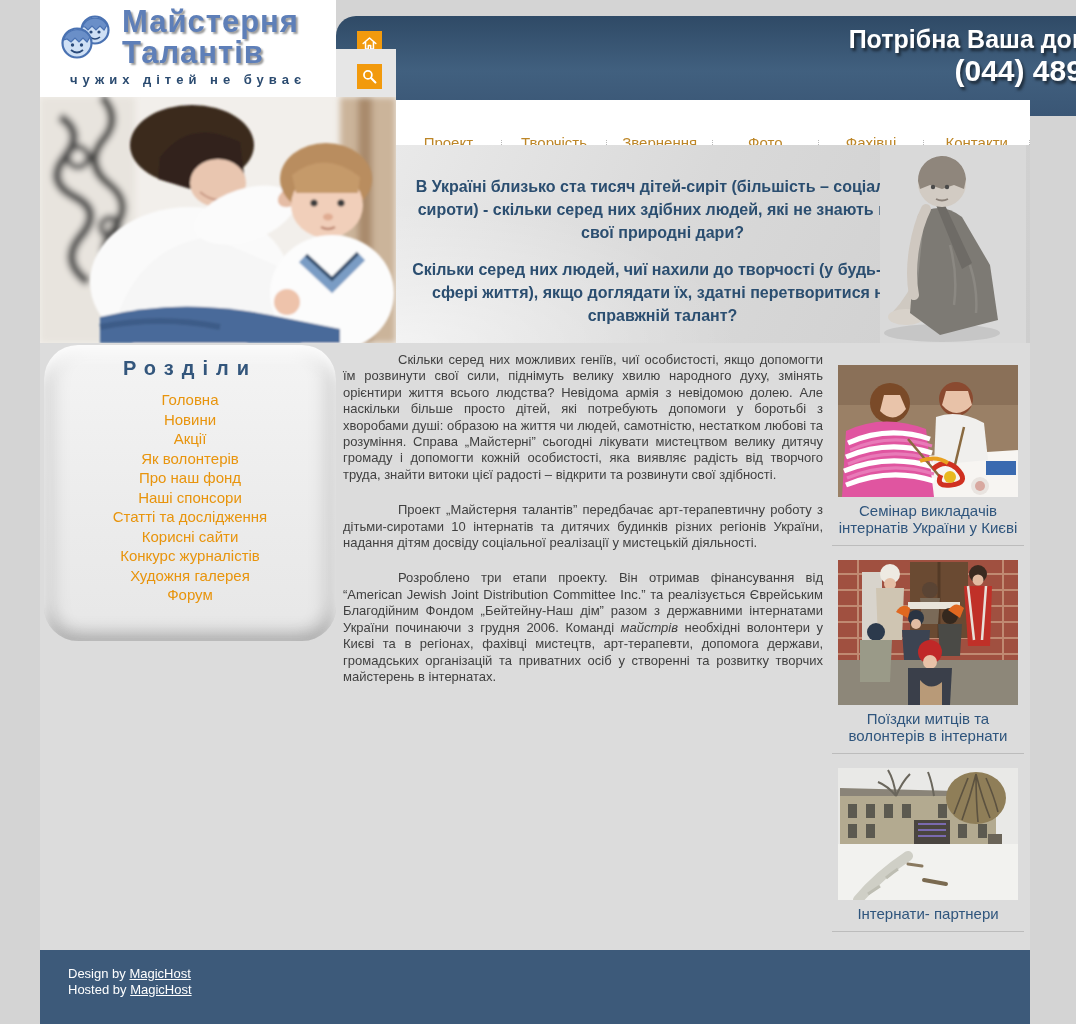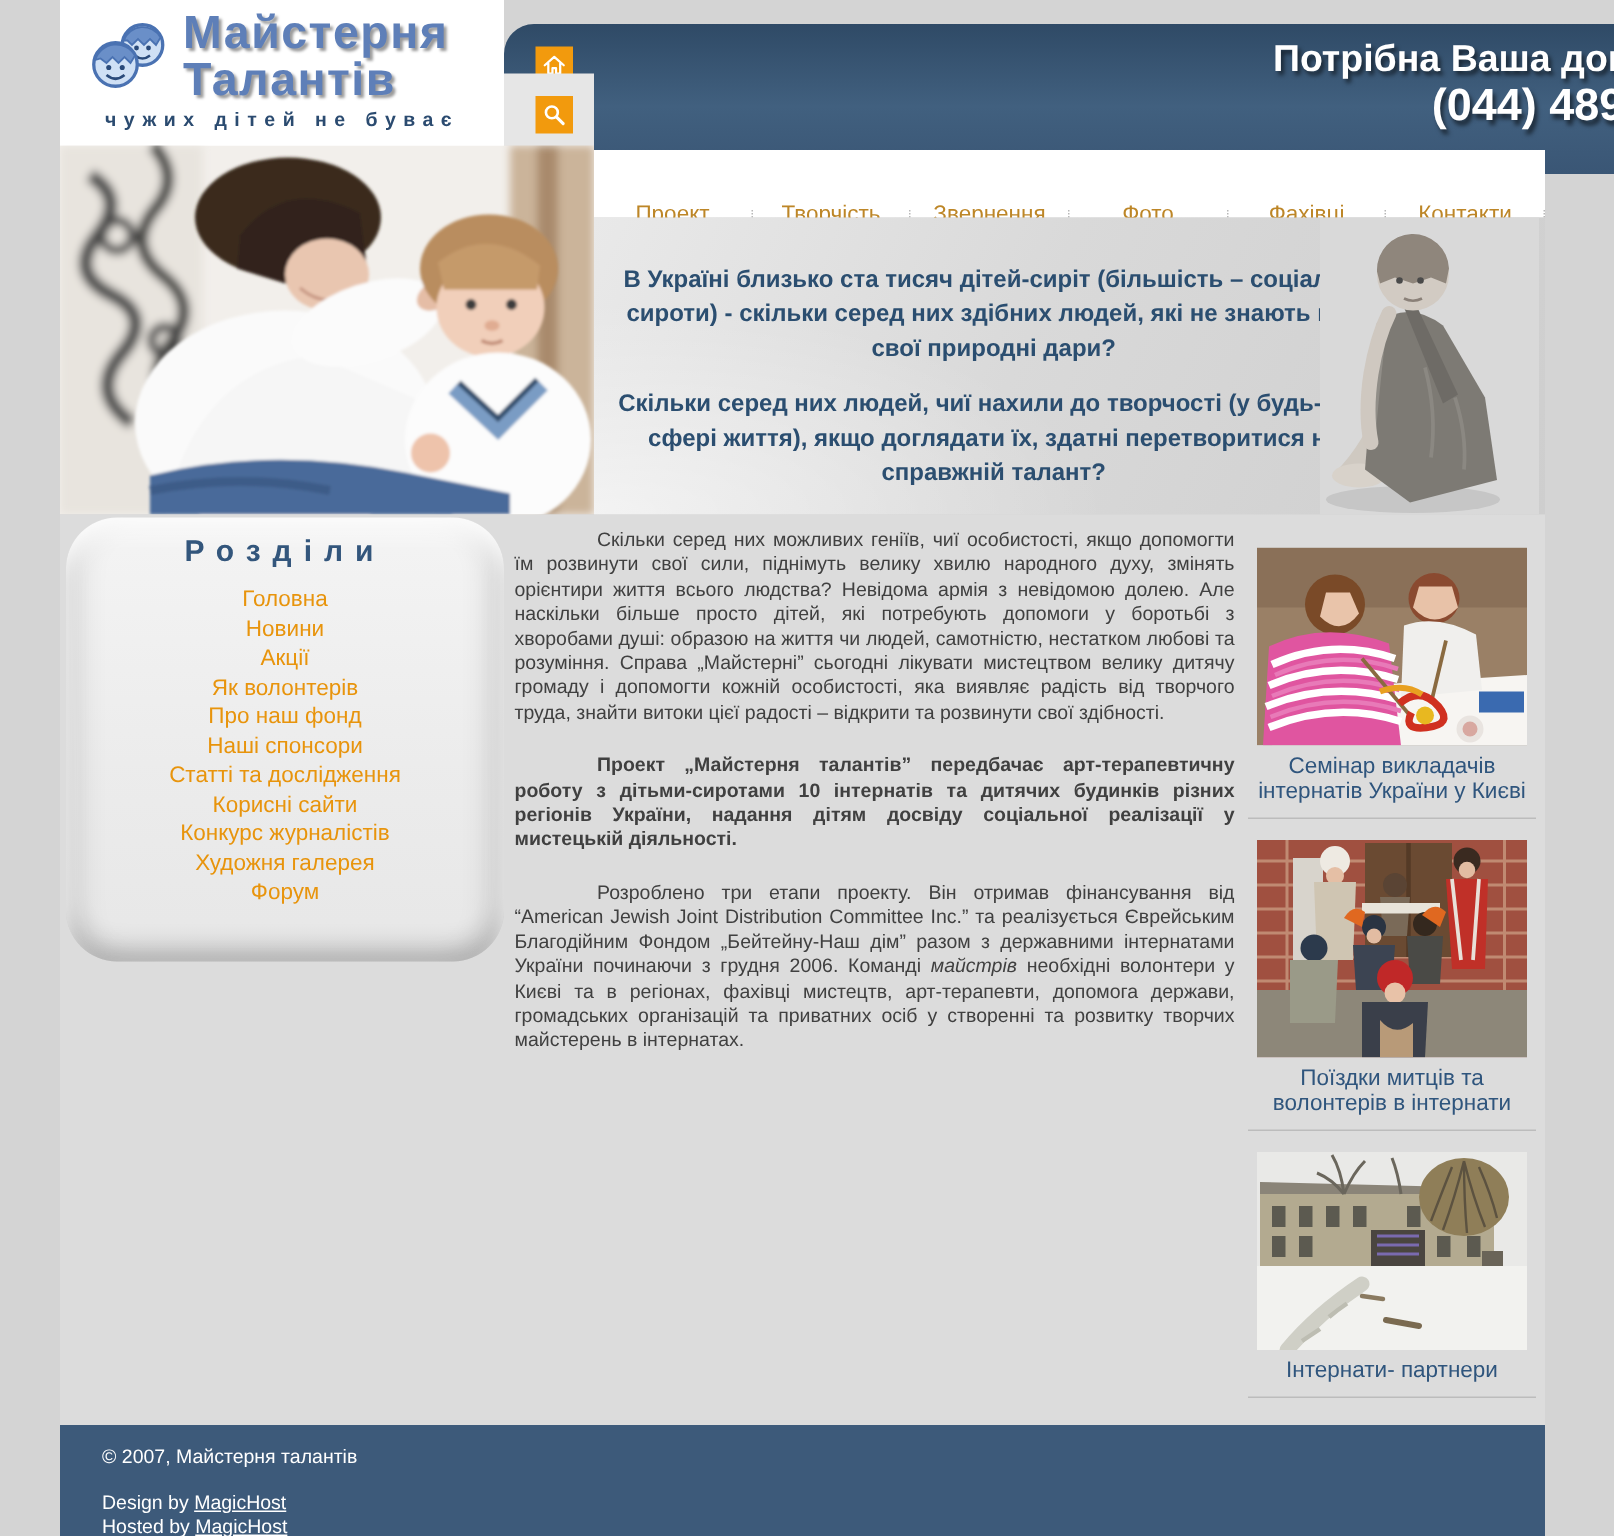--- a/index.html
+++ b/index.html
@@ -59,21 +59,21 @@
                inset -12px 0 18px rgba(0,0,0,0.10);}
   .panel-title{margin-top:12px;text-align:center;font-size:20px;font-weight:bold;
     color:#33567c;letter-spacing:8px;}
   .panel-list{margin-top:10px;text-align:center;}
   .panel-list a{display:block;color:#e8940c;font-size:15px;line-height:19.5px;
     text-decoration:none;cursor:pointer;}
 
   .article{left:343px;top:352px;width:480px;color:#404040;font-size:13px;
     line-height:16.4px;text-align:justify;}
   .article p{margin:0 0 19px 0;text-indent:55px;}
-  .article .bold{font-weight:bold;}
+  .article .bold{font-weight:normal;}
 
   .gallery{left:832px;top:365px;width:192px;}
   .g-img{margin-left:6px;width:180px;overflow:hidden;cursor:pointer;}
   .g-img svg{display:block;}
   .g-caption{margin-top:5px;text-align:center;color:#2f557d;
     font-size:15px;font-weight:normal;line-height:17px;}
   .g-rule{border-top:1px solid #bcbcbc;margin:9px 0 14px 0;}
 
   
   .footer{left:40px;top:950px;width:990px;height:74px;background:#3d5a7a;
@@ -339,18 +339,17 @@
       <path d="M70,96 l14,2" stroke="#8a7a60" stroke-width="3" stroke-linecap="round"></path>
       <rect x="150" y="66" width="14" height="10" fill="#6a6458"></rect>
     </svg>
   </div>
   <div class="g-caption">Інтернати- партнери</div>
   <div class="g-rule"></div>
 
 </div>
 
 <div class="abs footer">
-  <div class="copyright">© 2007, Майстерня талантів</div>
   <div class="credits">
     <span>Design by </span><a>MagicHost</a><br>
     <span>Hosted by </span><a>MagicHost</a>
   </div>
 </div>
 
 </body></html>

